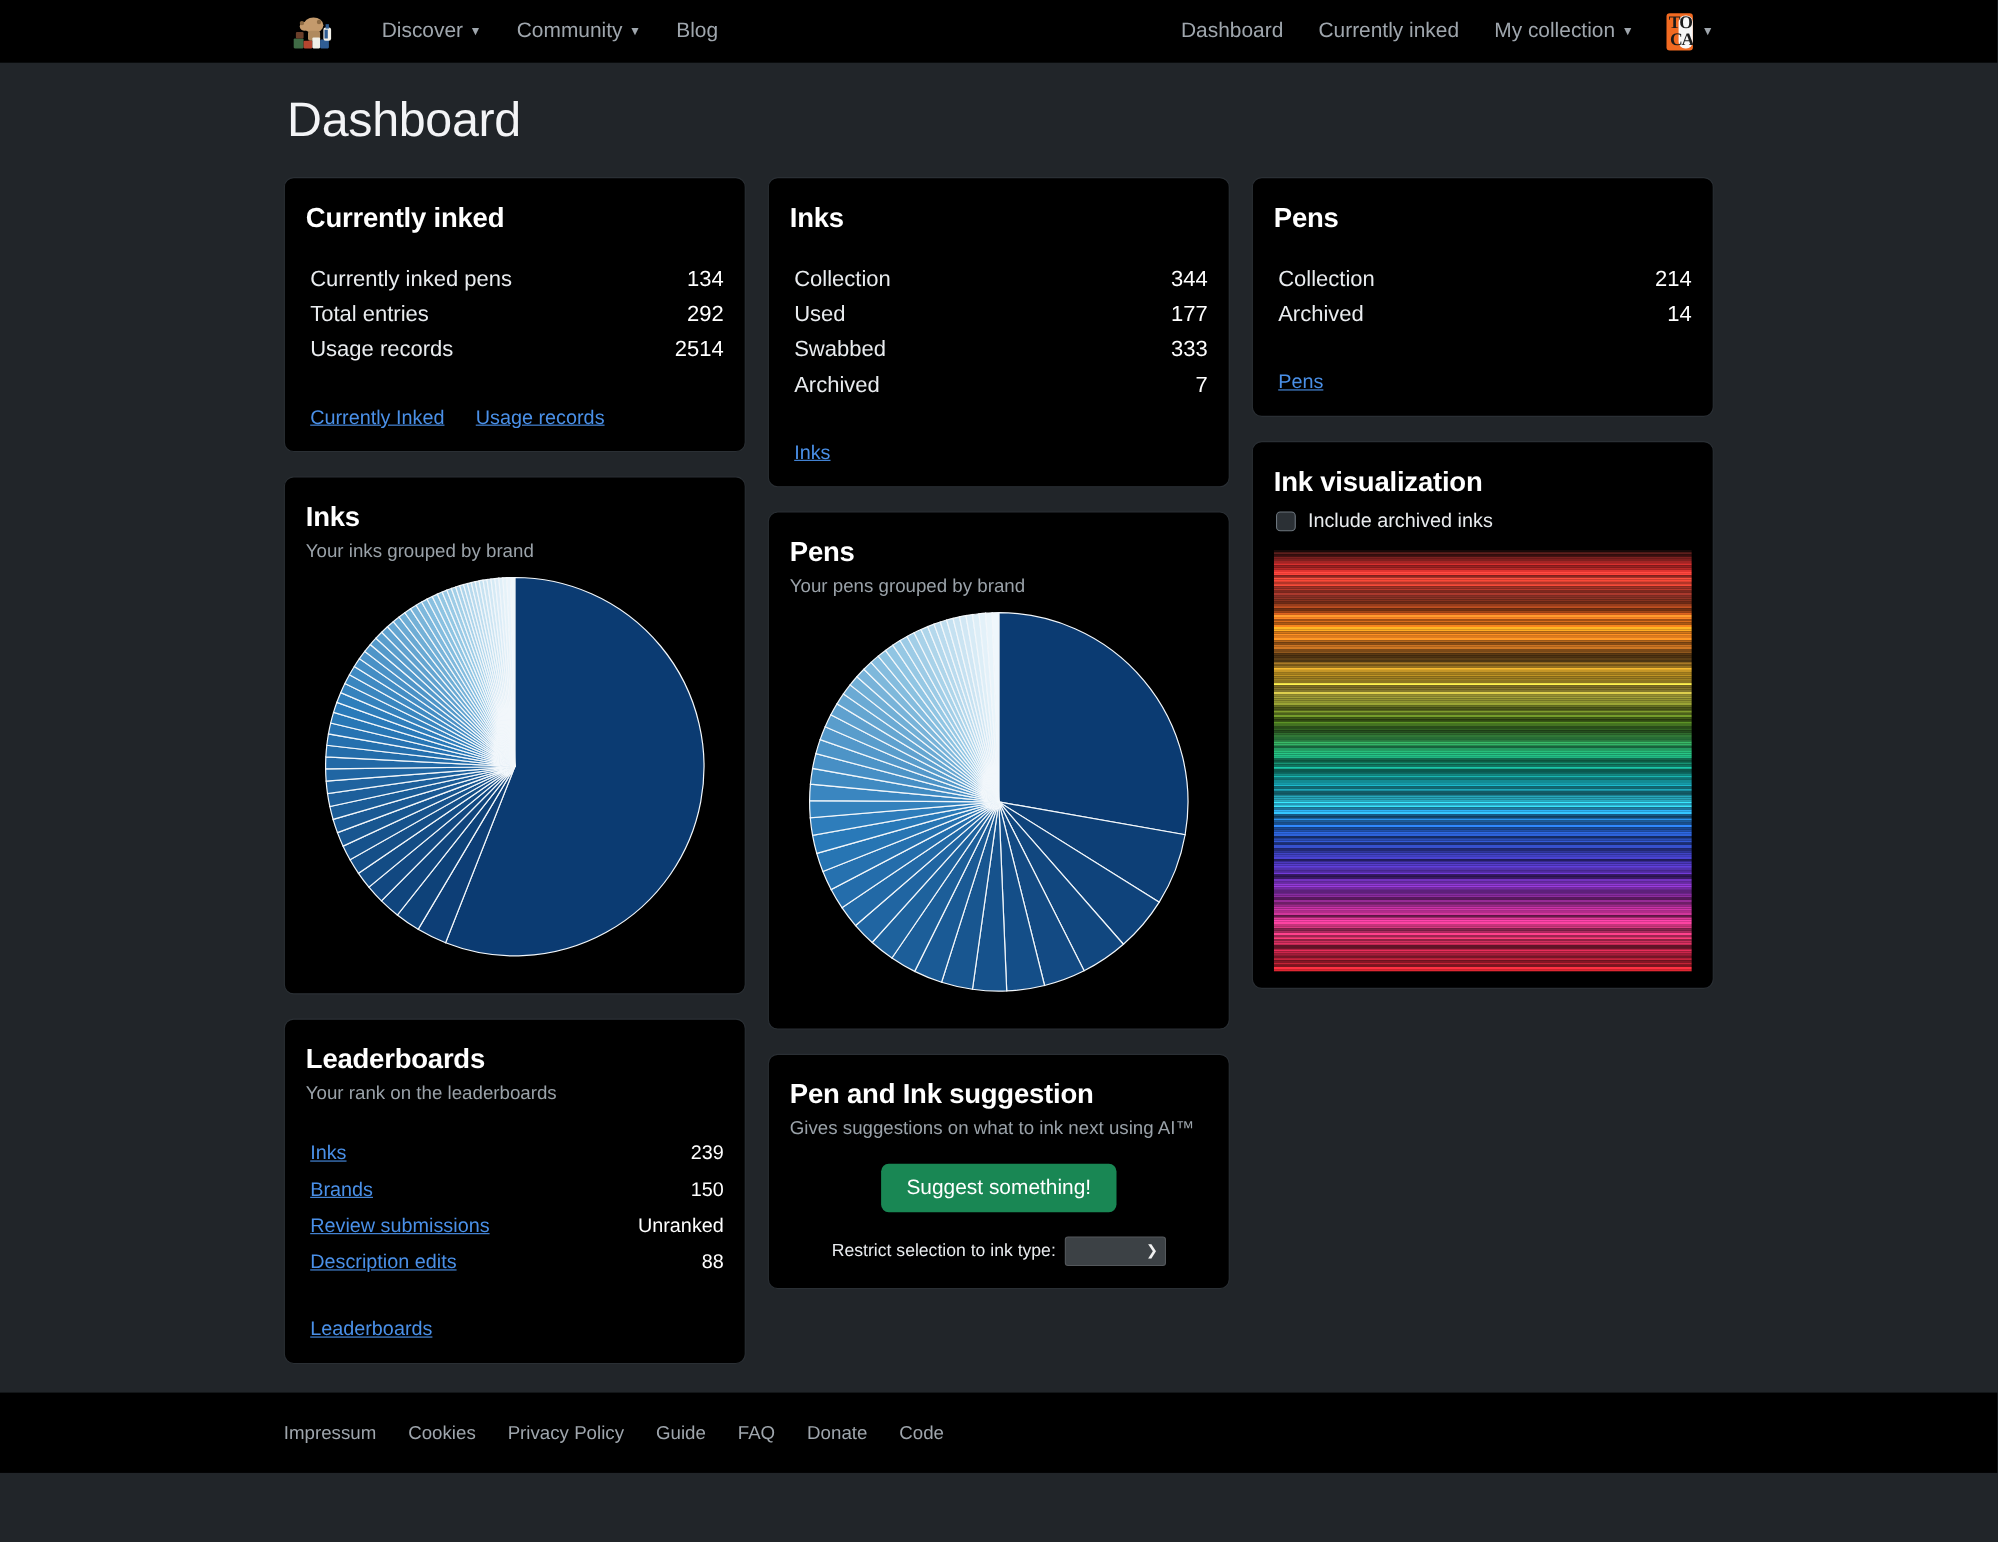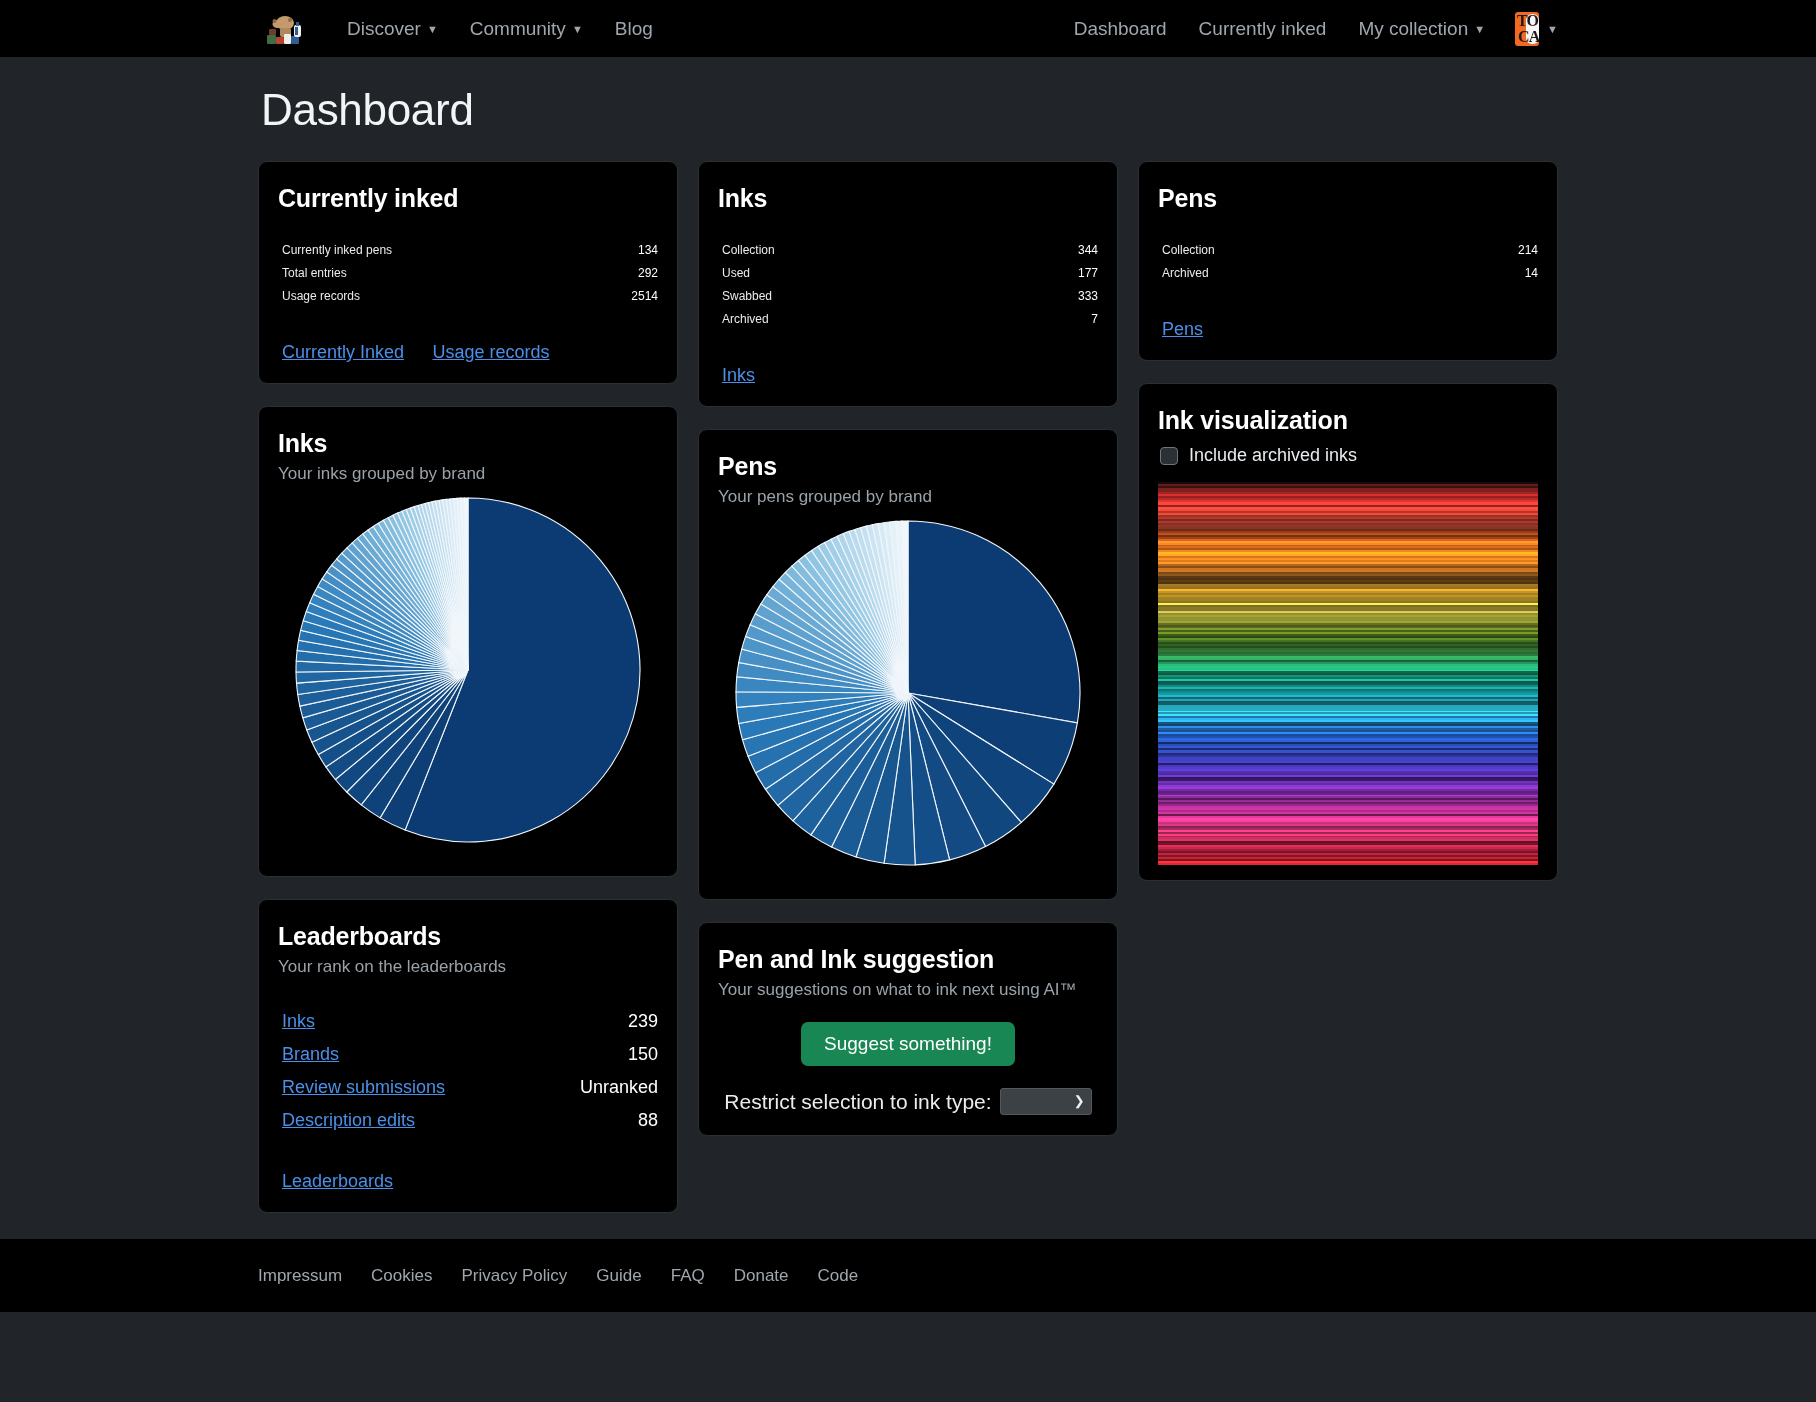--- a/index.html
+++ b/index.html
@@ -106,21 +106,21 @@
     font-size: 17px;
     color: #9aa2a9;
     margin: 6px 0 0 0;
   }
 
   .stat-list { margin-top: 26px; }
   .stat-row {
     display: flex;
     justify-content: space-between;
     align-items: baseline;
-    font-size: 12px;
+    font-size: 20px;
     color: #e9ecef;
     padding: 4px 0 5px 4px;
   }
   .stat-row .val { color: #ffffff; }
   .link-row { margin-top: 34px; padding-left: 4px; }
   .link-row a {
     color: #4a90e8;
     font-size: 18px;
     text-decoration: underline;
     margin-right: 24px;
@@ -181,21 +181,21 @@
     padding: 11px 23px;
     cursor: pointer;
   }
   .restrict-row {
     display: flex;
     align-items: center;
     justify-content: center;
     margin-top: 22px;
     gap: 8px;
   }
-  .restrict-label { font-size: 21px; color: #e9ecef; }
+  .restrict-label { font-size: 16px; color: #e9ecef; }
   .ink-select {
     width: 92px;
     height: 27px;
     background: #3c4145;
     border: 1px solid #54585c;
     border-radius: 3px;
     color: #f1f1f1;
     font-family: "Liberation Sans", sans-serif;
     font-size: 14px;
     appearance: none;
@@ -469,21 +469,21 @@
               <path d="M 175 175 L 151.06 4.67 A 172 172 0 0 1 157.02 3.94 Z" fill="rgb(221,238,247)" stroke="#f2f7fb" stroke-width="1.1"></path>
               <path d="M 175 175 L 157.02 3.94 A 172 172 0 0 1 163.00 3.42 Z" fill="rgb(227,241,249)" stroke="#f2f7fb" stroke-width="1.1"></path>
               <path d="M 175 175 L 163.00 3.42 A 172 172 0 0 1 169.00 3.10 Z" fill="rgb(233,244,250)" stroke="#f2f7fb" stroke-width="1.1"></path>
               <path d="M 175 175 L 169.00 3.10 A 172 172 0 0 1 175.00 3.00 Z" fill="rgb(239,247,252)" stroke="#f2f7fb" stroke-width="1.1"></path>
             </svg>
         </div>
       </div>
 
       <div class="card">
         <div class="card-title">Pen and Ink suggestion</div>
-        <div class="card-sub">Your suggestions on what to ink next using AI™</div>
+        <div class="card-sub">Gives suggestions on what to ink next using AI™</div>
         <button class="suggest-btn">Suggest something!</button>
         <div class="restrict-row">
           <span class="restrict-label">Restrict selection to ink type:</span>
           <span class="select-wrap">
             <select class="ink-select" id="ink-type-select"><option value=""></option><option value="Bottle">Bottle</option><option value="Sample">Sample</option><option value="Cartridge">Cartridge</option></select>
             <span class="arrow">❯</span>
           </span>
         </div>
       </div>
 

